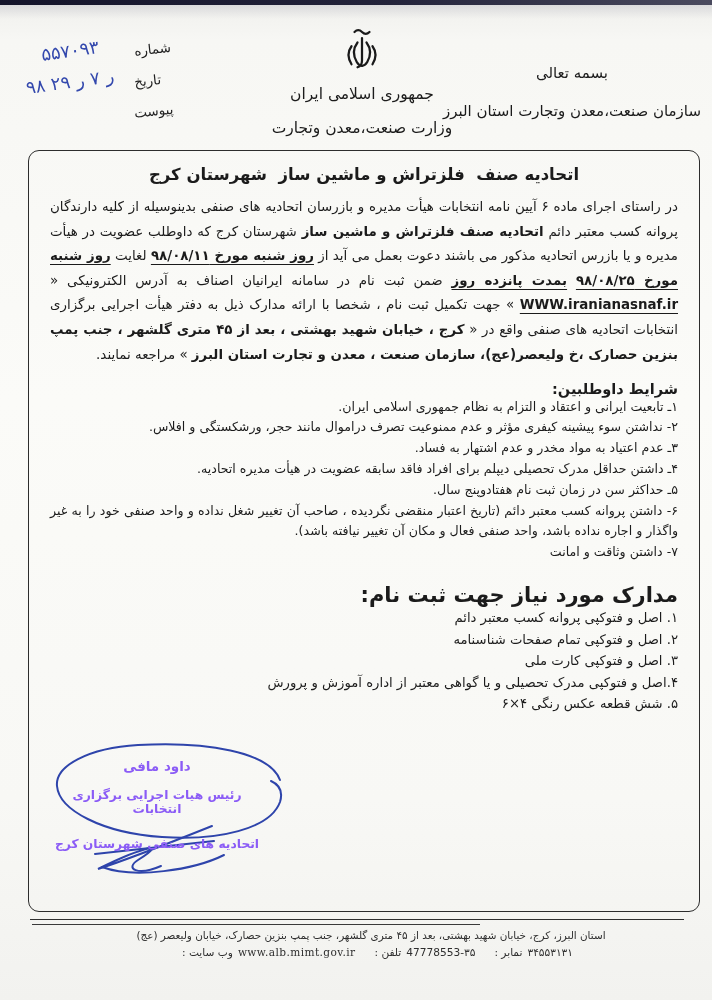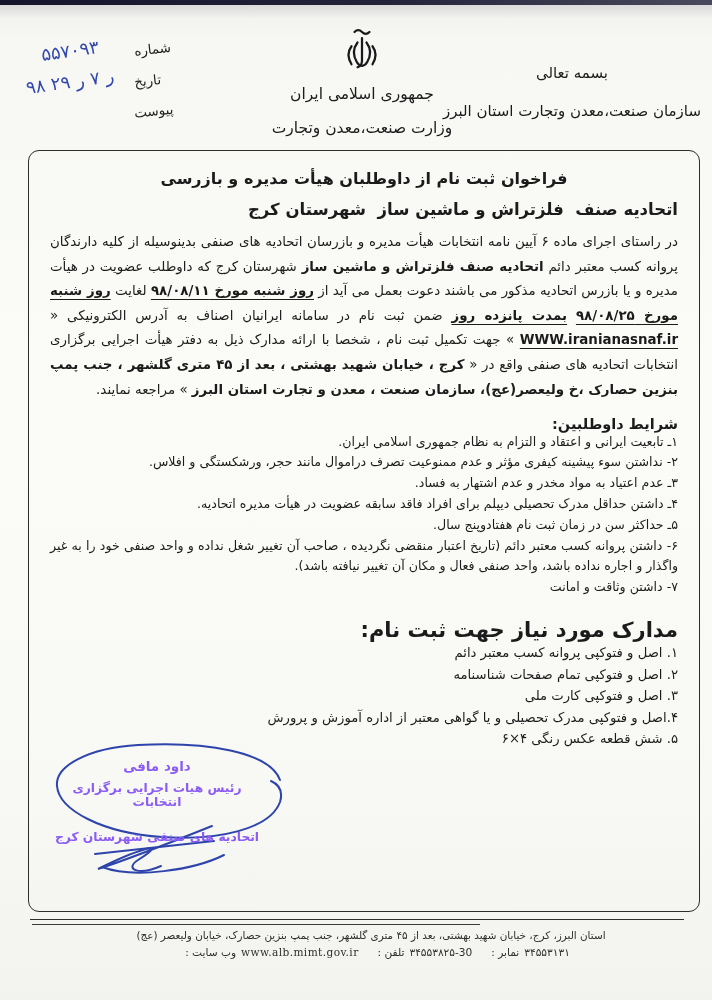--- a/index.html
+++ b/index.html
@@ -26,37 +26,37 @@
   .ministry{font-size:15.5px;margin-top:16px;font-weight:500;}
   .right-head{position:absolute;top:56px;right:8px;width:264px;text-align:center;direction:rtl;margin-top:8px;}
   .besmellah{font-size:15px;}
   .orgname{font-size:15px;margin-top:20px;}
 
   
   .frame{position:absolute;left:28px;top:150px;width:672px;height:762px;
     box-sizing:border-box;border:1.7px solid #2d2d2d;border-radius:11px;
     padding:10px 21px 0 21px;direction:rtl;}
   .t1{text-align:center;font-weight:bold;font-size:16px;margin-top:8px;}
-  .t2{text-align:right;font-weight:bold;font-size:16.5px;margin-top:12px;white-space:pre-wrap;}
+  .t2{text-align:center;font-weight:bold;font-size:16.5px;margin-top:4px;white-space:pre-wrap;}
   .para{margin-top:11px;font-size:13.4px;line-height:24.6px;text-align:justify;}
   .b{font-weight:bold;}
   .u{text-decoration:underline;text-underline-offset:4px;text-decoration-thickness:1.4px;}
   .ltr{direction:ltr;unicode-bidi:embed;}
   .cond-h{font-weight:bold;font-size:14.5px;margin-top:7px;}
   .cond-item{font-size:12.6px;line-height:20.8px;text-align:justify;}
   .docs-h{font-weight:bold;font-size:21px;margin-top:20px;}
   .doc-item{font-size:13.2px;line-height:21.6px;}
 
   
   .sig{position:absolute;left:40px;top:736px;width:256px;height:152px;}
   .sig svg{position:absolute;top:0;left:0;}
   .sig-text{position:absolute;top:22px;left:14px;right:36px;text-align:center;
     direction:rtl;font-weight:bold;color:#8b5cf6;}
   .sig-name{font-size:13.5px;}
-  .sig-t1{font-size:12.3px;margin-top:7px;}
+  .sig-t1{font-size:12.3px;margin-top:14px;}
   .sig-t2{font-size:12.3px;margin-top:21px;}
 
   
   .dl1{position:absolute;top:919px;left:30px;width:654px;border-top:1.7px solid #2f2f2f;}
   .dl2{position:absolute;top:924px;left:32px;width:448px;border-top:1.2px solid #3a3a3a;}
   .footer{position:absolute;top:929px;left:0;right:0;text-align:center;color:#2e2e2e;padding-left:30px;}
   .f-addr{font-size:10.4px;direction:rtl;}
   .f-contact{margin-top:5px;font-size:10.6px;display:flex;justify-content:center;gap:6px;direction:ltr;}
   .f-contact .grp{display:inline-flex;gap:5px;align-items:baseline;margin-left:13px;}
   .f-contact .lab{direction:rtl;unicode-bidi:embed;}
@@ -98,21 +98,20 @@
   <div class="republic">جمهوری اسلامی ایران</div>
   <div class="ministry">وزارت صنعت،معدن وتجارت</div>
 </div>
 
 <div class="right-head">
   <div class="besmellah">بسمه تعالی</div>
   <div class="orgname">سازمان صنعت،معدن وتجارت استان البرز</div>
 </div>
 
 <div class="frame">
-  <div class="t1">فراخوان ثبت نام از داوطلبان هیأت مدیره و بازرسی</div>
   <div class="t2">اتحادیه صنف  فلزتراش و ماشین ساز  شهرستان کرج</div>
 
   <p class="para"><span>در راستای اجرای ماده ۶ آیین نامه انتخابات هیأت مدیره و بازرسان اتحادیه های صنفی بدینوسیله از کلیه دارندگان پروانه کسب معتبر دائم </span><span class="b">اتحادیه صنف فلزتراش و ماشین ساز</span><span> شهرستان کرج که داوطلب عضویت در هیأت مدیره و یا بازرس اتحادیه مذکور می باشند دعوت بعمل می آید از </span><span class="b u">روز شنبه مورخ ۹۸/۰۸/۱۱</span><span> لغایت </span><span class="b u">روز شنبه مورخ ۹۸/۰۸/۲۵</span><span> </span><span class="b u">بمدت پانزده روز</span><span> ضمن ثبت نام در سامانه ایرانیان اصناف به آدرس الکترونیکی « </span><span class="b u ltr">WWW.iranianasnaf.ir</span><span> » جهت تکمیل ثبت نام ، شخصا با ارائه مدارک ذیل به دفتر هیأت اجرایی برگزاری انتخابات اتحادیه های صنفی واقع در « </span><span class="b">کرج ، خیابان شهید بهشتی ، بعد از ۴۵ متری گلشهر ، جنب پمپ بنزین حصارک ،خ ولیعصر(عج)، سازمان صنعت ، معدن و تجارت استان البرز</span><span> »  مراجعه نمایند.</span></p>
 
   <div class="cond-h">شرایط داوطلبین:</div>
   <div class="cond-item">۱ـ تابعیت ایرانی و اعتقاد و التزام به نظام جمهوری اسلامی ایران.</div>
   <div class="cond-item">۲- نداشتن سوء پیشینه کیفری مؤثر و عدم ممنوعیت تصرف دراموال مانند حجر، ورشکستگی و افلاس.</div>
   <div class="cond-item">۳ـ عدم اعتیاد به مواد مخدر و عدم اشتهار به فساد.</div>
   <div class="cond-item">۴ـ داشتن حداقل مدرک تحصیلی دیپلم برای افراد فاقد سابقه عضویت در هیأت مدیره اتحادیه.</div>
   <div class="cond-item">۵ـ حداکثر سن در زمان ثبت نام هفتادوپنج سال.</div>
@@ -147,20 +146,20 @@
 <div class="dl2"></div>
 <div class="footer">
   <div class="f-addr">استان البرز، کرج، خیابان شهید بهشتی، بعد از ۴۵ متری گلشهر، جنب پمپ بنزین حصارک، خیابان ولیعصر (عج)</div>
   <div class="f-contact">
     <span class="grp">
       <span class="lab">وب سایت :</span>
       <span class="val f-url">www.alb.mimt.gov.ir</span>
     </span>
     <span class="grp">
       <span class="lab">تلفن :</span>
-      <span class="val">۳۴۵۵۳۸۲۵-30</span>
+      <span class="val">47778553-۳۵</span>
     </span>
     <span class="grp">
       <span class="lab">نمابر :</span>
       <span class="val">۳۴۵۵۳۱۳۱</span>
     </span>
   </div>
 </div>
 
 </body></html>

